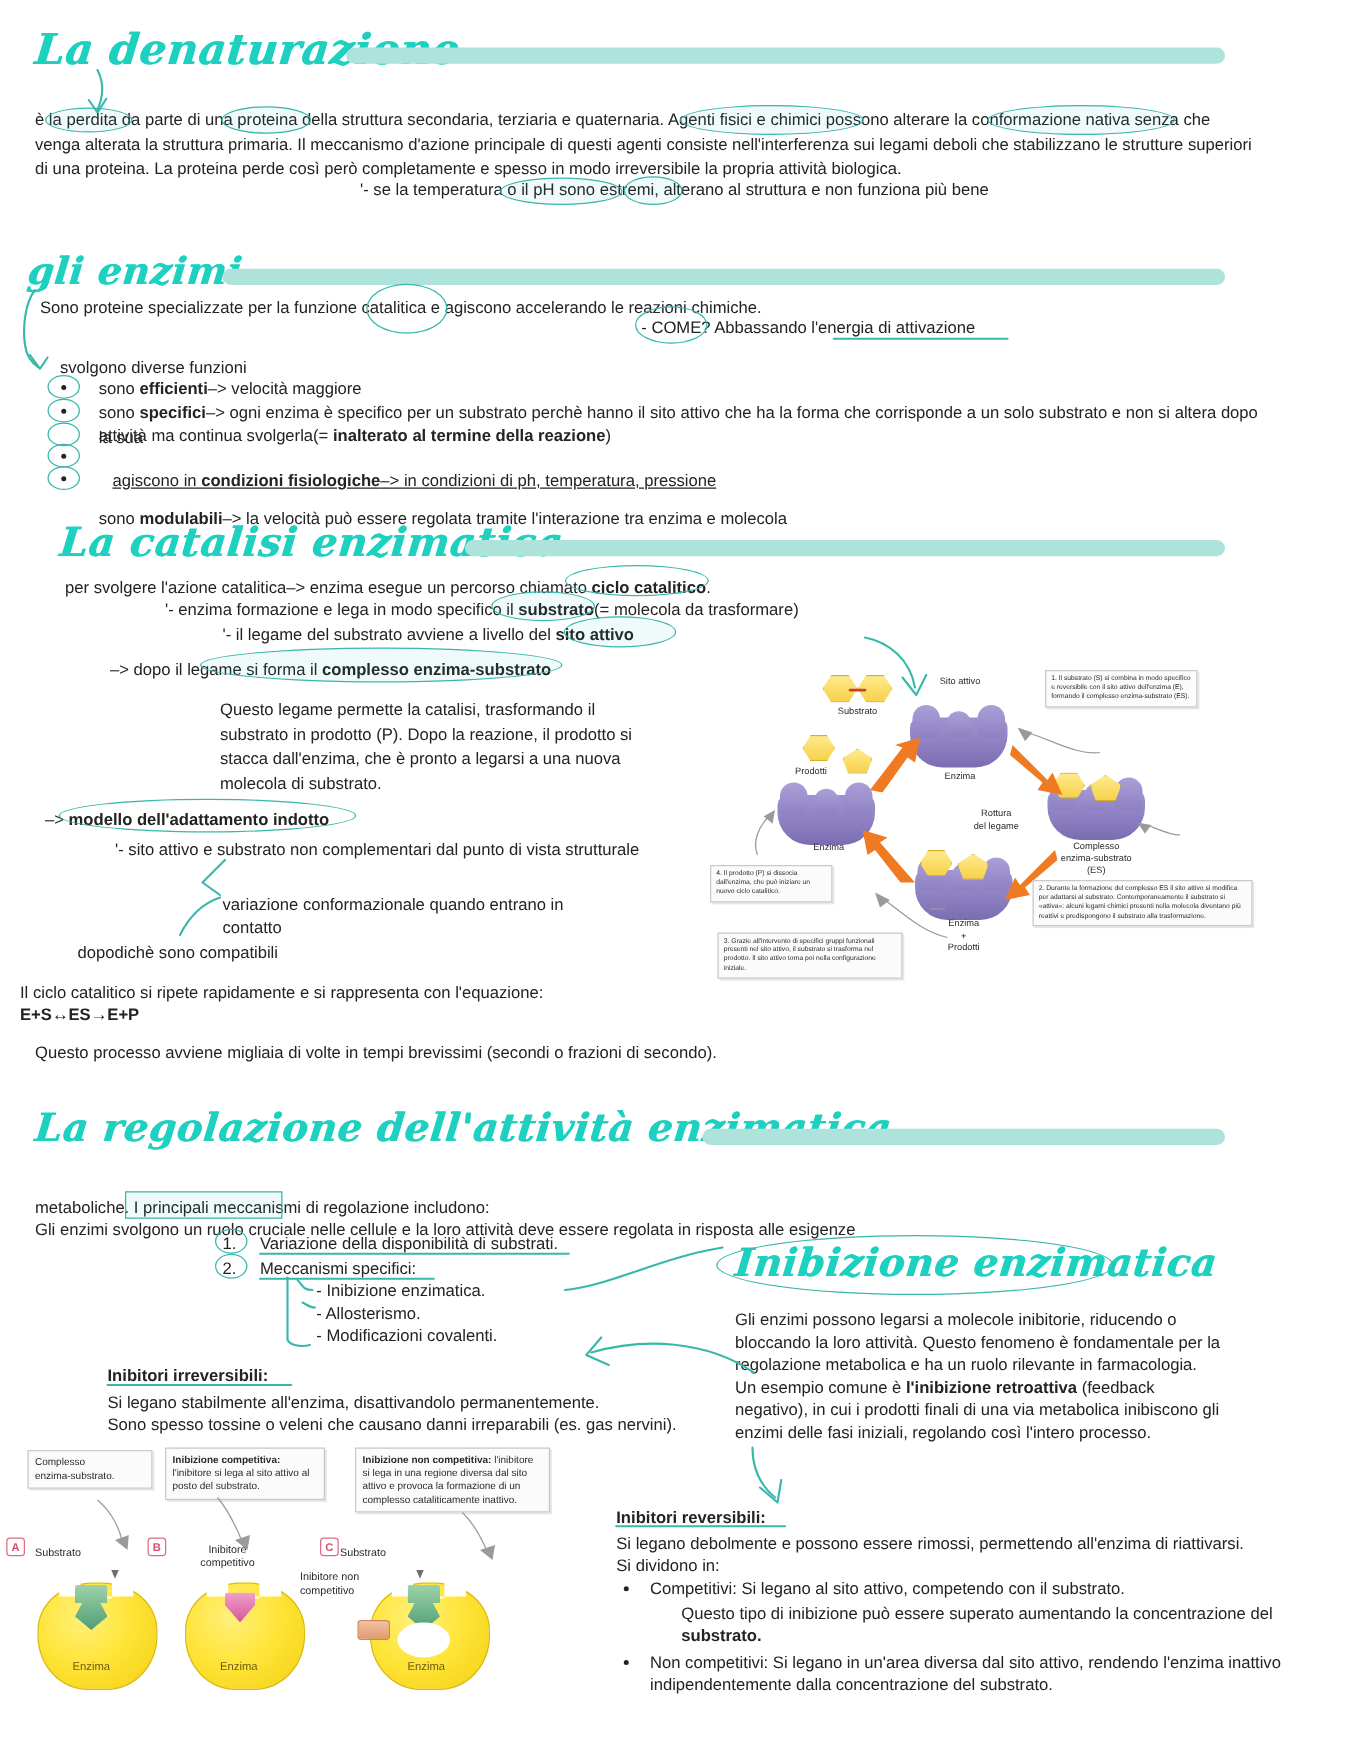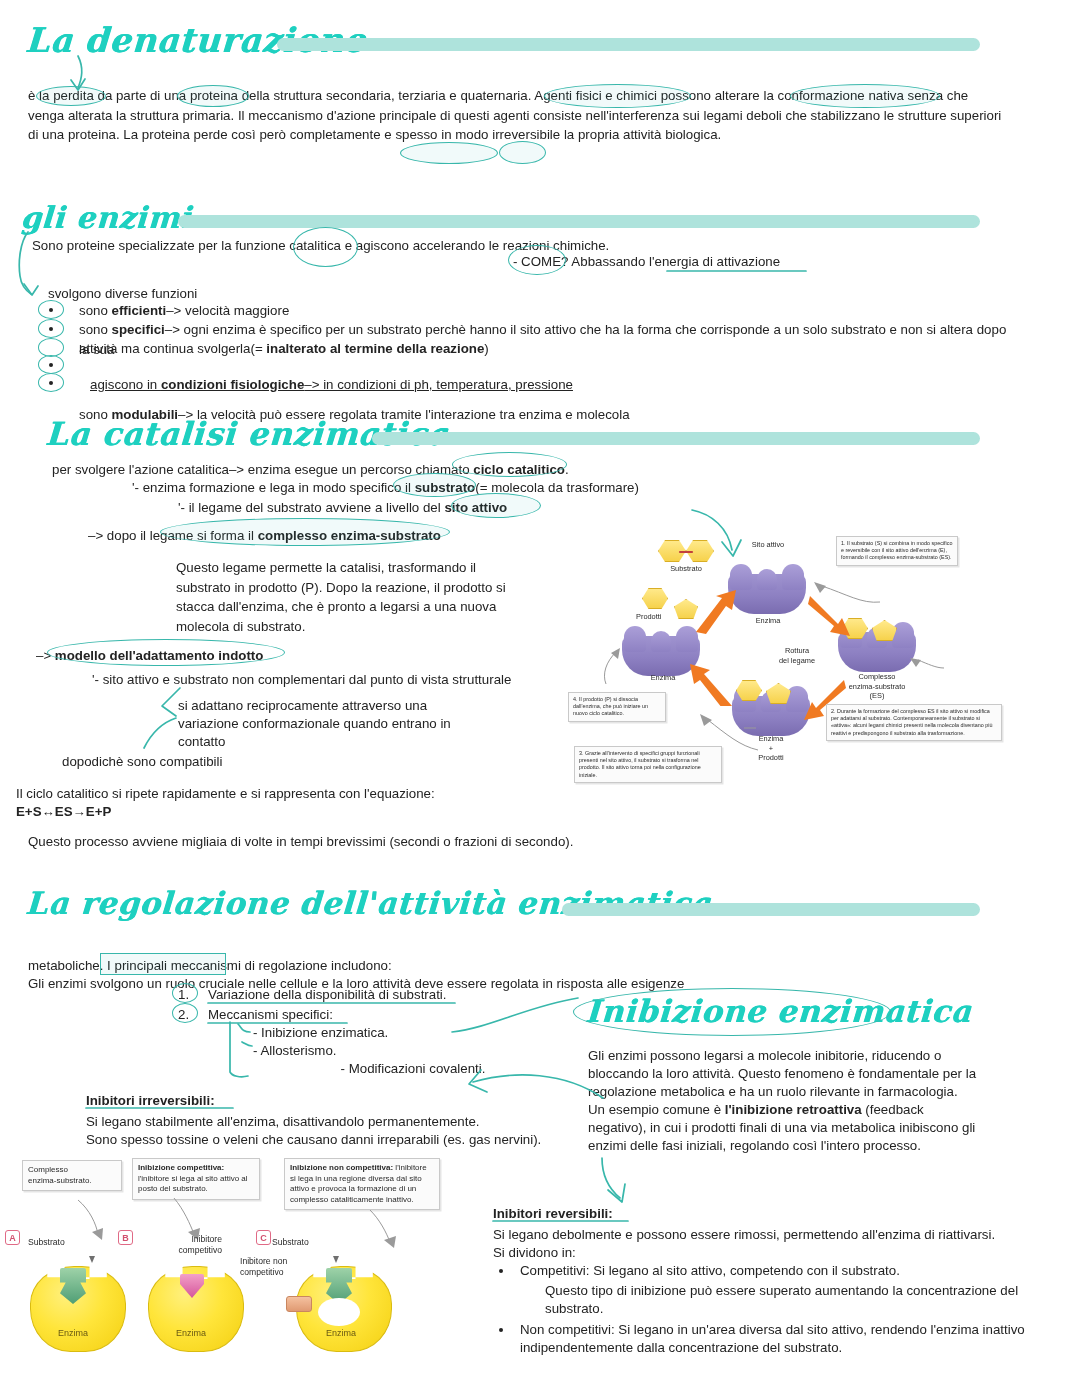--- a/index.html
+++ b/index.html
@@ -187,20 +187,21 @@
 
   <div class="brush-title" style="left:28px; top:20px; font-size:34px;">La denaturazione</div>
   <div class="title-bar" style="left:277px; top:38px; width:703px;"></div>
 
   <svg class="ink" style="left:58px; top:56px; width:60px; height:40px;">
     <path d="M20,0 C26,12 24,22 20,32"></path>
     <path d="M13,24 L20,34 L27,23"></path>
   </svg>
 
   <div class="txt" style="left:28px; top:86px; width:976px;">è la perdita da parte di una proteina della struttura secondaria, terziaria e quaternaria. Agenti fisici e chimici possono alterare la conformazione nativa senza che venga alterata la struttura primaria. Il meccanismo d'azione principale di questi agenti consiste nell'interferenza sui legami deboli che stabilizzano le strutture superiori di una proteina. La proteina perde così però completamente e spesso in modo irreversibile la propria attività biologica.</div>
+  <div class="txt" style="left:288px; top:142px; width:700px;">'- se la temperatura o il pH sono estremi, alterano al struttura e non funziona più bene</div>
 
   <div class="ellipse" style="left:36px; top:86px; width:70px; height:20px;"></div>
   <div class="ellipse" style="left:177px; top:85px; width:72px; height:22px;"></div>
   <div class="ellipse" style="left:544px; top:84px; width:147px; height:24px;"></div>
   <div class="ellipse" style="left:790px; top:84px; width:150px; height:24px;"></div>
   <div class="ellipse" style="left:400px; top:142px; width:98px; height:22px;"></div>
   <div class="ellipse" style="left:499px; top:141px; width:47px; height:23px;"></div>
 
   <div class="brush-title" style="left:22px; top:200px; font-size:30px;">gli enzimi</div>
   <div class="title-bar" style="left:178px; top:215px; width:802px;"></div>
@@ -279,21 +280,20 @@
   </svg>
 
   <div class="txt" style="left:176px; top:558px; width:340px;">Questo legame permette la catalisi, trasformando il substrato in prodotto (P). Dopo la reazione, il prodotto si stacca dall'enzima, che è pronto a legarsi a una nuova molecola di substrato.</div>
 
   <div class="txt" style="left:36px; top:646px; width:400px;">
     <span>–&gt; </span><span class="b">modello dell'adattamento indotto</span>
   </div>
   <div class="ellipse hollow" style="left:47px; top:639px; width:238px; height:27px;"></div>
 
   <div class="txt" style="left:92px; top:670px; width:500px;">'- sito attivo e substrato non complementari dal punto di vista strutturale</div>
-  <div class="txt" style="left:178px; top:696px; width:420px;">si adattano reciprocamente attraverso una</div>
   <div class="txt" style="left:178px; top:714px; width:420px;">variazione conformazionale quando entrano in</div>
   <div class="txt" style="left:178px; top:732px; width:420px;">contatto</div>
   <div class="txt" style="left:62px; top:752px; width:420px;">dopodichè sono compatibili</div>
 
   <svg class="ink" style="left:140px; top:688px; width:48px; height:78px;">
     <path d="M40,0 L22,18 L36,28"></path>
     <path d="M36,30 C24,34 12,44 4,60"></path>
   </svg>
 
   <div class="txt" style="left:16px; top:784px; width:600px;">Il ciclo catalitico si ripete rapidamente e si rappresenta con l'equazione:</div>
@@ -445,21 +445,21 @@
 
   <div class="num-ell" style="left:172px; top:1003px;"></div>
   <div class="txt" style="left:178px; top:1005px;">2.</div>
   <div class="txt" style="left:208px; top:1005px; width:320px;">Meccanismi specifici:</div>
   <svg class="ink" style="left:208px; top:1022px; width:140px; height:4px;">
     <line x1="0" y1="1" x2="139" y2="1"></line>
   </svg>
 
   <div class="txt" style="left:253px; top:1023px; width:320px;">- Inibizione enzimatica.</div>
   <div class="txt" style="left:253px; top:1041px; width:320px;">- Allosterismo.</div>
-  <div class="txt" style="left:253px; top:1059px; width:320px;text-align:center;">- Modificazioni covalenti.</div>
+  <div class="txt" style="left:253px; top:1059px; width:320px;">- Modificazioni covalenti.</div>
 
   <svg class="ink" style="left:218px; top:1018px; width:42px; height:62px;">
     <path d="M12,4 L12,54 C14,58 22,60 30,58"></path>
     <path d="M20,6 C24,10 24,14 32,14"></path>
     <path d="M24,24 C28,26 30,28 34,28"></path>
   </svg>
 
   <svg class="ink" style="left:450px; top:992px; width:140px; height:42px;">
     <path d="M2,40 C40,36 78,14 128,6"></path>
   </svg>
@@ -496,21 +496,21 @@
   <div class="txt b" style="left:493px; top:1204px;">Inibitori reversibili:</div>
   <svg class="ink" style="left:493px; top:1220px; width:136px; height:4px;">
     <line x1="0" y1="1" x2="135" y2="1"></line>
   </svg>
   <div class="txt" style="left:493px; top:1225px; width:540px;">Si legano debolmente e possono essere rimossi, permettendo all'enzima di riattivarsi.</div>
   <div class="txt" style="left:493px; top:1243px; width:540px;">Si dividono in:</div>
 
   <div class="bullet-dot" style="left:499px; top:1269px;"></div>
   <div class="txt" style="left:520px; top:1261px; width:530px;">Competitivi: Si legano al sito attivo, competendo con il substrato.</div>
   <div class="txt" style="left:545px; top:1281px; width:510px;">Questo tipo di inibizione può essere superato aumentando la concentrazione del</div>
-  <div class="txt" style="left:545px; top:1299px; width:510px;">substrato.</div>
+  <div class="txt" style="left:545px; top:1299px; width:510px;font-weight:bold;">substrato.</div>
 
   <div class="bullet-dot" style="left:499px; top:1328px;"></div>
   <div class="txt" style="left:520px; top:1320px; width:540px;">Non competitivi: Si legano in un'area diversa dal sito attivo, rendendo l'enzima inattivo</div>
   <div class="txt" style="left:520px; top:1338px; width:540px;">indipendentemente dalla concentrazione del substrato.</div>
 
   <div class="fig" style="left:0px; top:1150px; width:450px; height:240px;">
 
     <div class="callout2" style="left:22px; top:10px; width:100px;">
       <div>Complesso</div>
       <div>enzima-substrato.</div>
@@ -549,21 +549,21 @@
     <div class="panel-letter" style="left:118px; top:80px;">B</div>
     <div class="panel-letter" style="left:256px; top:80px;">C</div>
 
     <div class="fig2-label" style="left:28px; top:87px;">Substrato</div>
     <svg class="thin-line" style="position:absolute; left:78px; top:90px; width:26px; height:24px;">
       <line x1="0" y1="2" x2="14" y2="2"></line>
         <line x1="14" y1="2" x2="14" y2="18"></line>
       <polygon points="11,16 17,16 14,23" style="fill:#6f6f6f; stroke:none"></polygon>
     </svg>
 
-    <div class="fig2-label" style="left:142px; top:84px; text-align:right; width:80px;">
+    <div class="fig2-label" style="left:142px; top:84px; text-align:center; width:80px;">
       <span>Inibitore</span><br>
       <span>competitivo</span>
     </div>
     <svg class="thin-line" style="position:absolute; left:196px; top:104px; width:22px; height:26px;">
       <line x1="0" y1="2" x2="10" y2="2"></line>
         <line x1="10" y1="2" x2="10" y2="18"></line>
       <polygon points="7,16 13,16 10,23" style="fill:#6f6f6f; stroke:none"></polygon>
     </svg>
 
     <div class="fig2-label" style="left:272px; top:87px;">Substrato</div>

